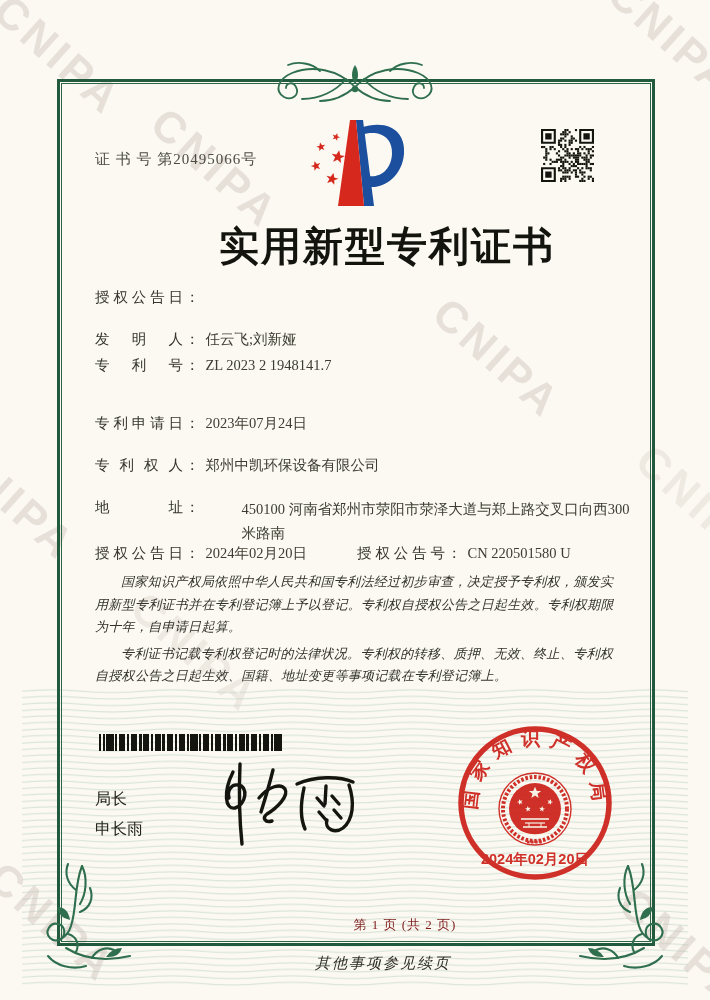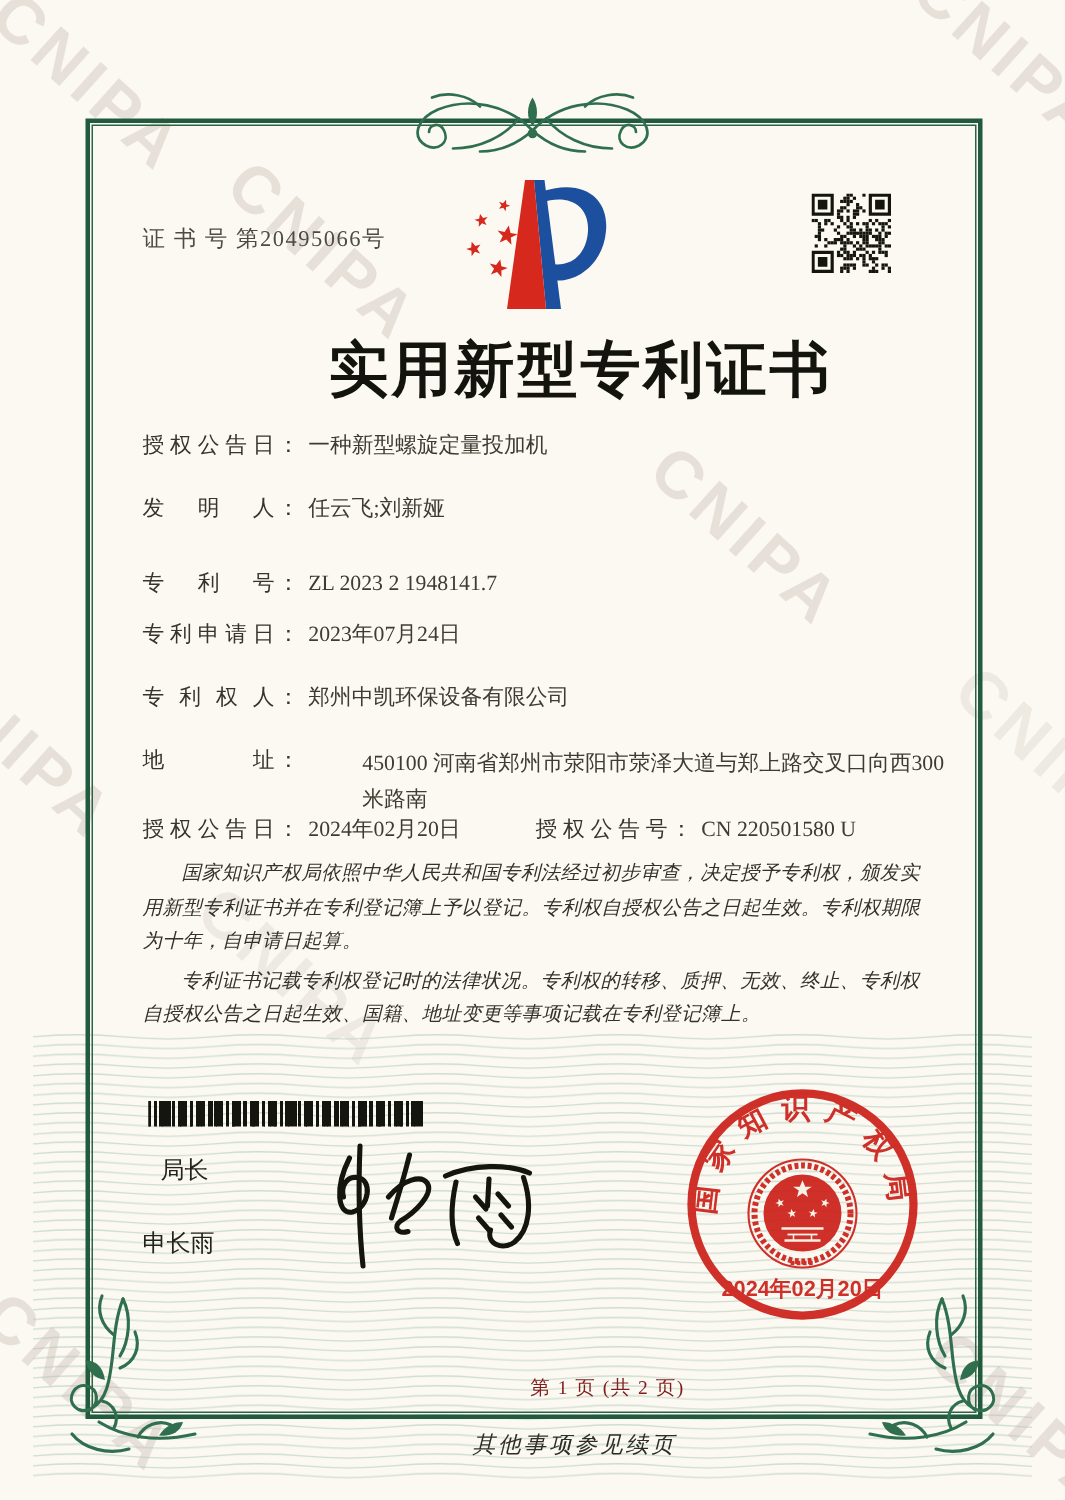--- a/index.html
+++ b/index.html
@@ -43,22 +43,22 @@
   .law p{margin:0 0 4px 0;text-indent:2em;}
 
   
   .barcode{position:absolute;left:99px;top:734px;width:183px;height:17px;
      background:
        repeating-linear-gradient(90deg,#15150f 0 2px,rgba(0,0,0,0) 2px 4px),
        repeating-linear-gradient(90deg,#15150f 0 1px,rgba(0,0,0,0) 1px 7px),
        repeating-linear-gradient(90deg,rgba(0,0,0,0) 0 9px,#15150f 9px 12px);}
 
   
-  .signer-title{position:absolute;left:95px;top:770px;font-size:16px;color:#23231c;
-        font-family:"Liberation Sans","DejaVu Sans",sans-serif;margin-left:12px;}
+  .signer-title{position:absolute;left:95px;top:789px;font-size:16px;color:#23231c;
+        font-family:"Liberation Sans","DejaVu Sans",sans-serif;}
   .signer-name{position:absolute;left:95px;top:819px;font-size:16px;color:#23231c;
         font-family:Liberation Mono, monospace;}
   .signature{position:absolute;left:205px;top:758px;}
 
   
   .seal{position:absolute;left:455px;top:723px;}
 
   
   .page-no{position:absolute;left:57px;top:916px;width:696px;text-align:center;
            font-size:13px;color:#7f1d1d;letter-spacing:1px;}
@@ -349,28 +349,27 @@
         </g>
     </g>
   </svg>
 
   <div class="title">实用新型专利证书</div>
 
   <div class="fields">
     <div class="frow" style="top:0">
       <span class="flabel">授权公告日</span>
         <span class="fcolon">：</span>
-      <span class="fvalue">一种新型螺旋定量投加机</span>
     </div>
     <div class="frow" style="top:42px">
       <span class="flabel">发明人</span>
         <span class="fcolon">：</span>
       <span class="fvalue">任云飞;刘新娅</span>
     </div>
-    <div class="frow" style="top:92px">
+    <div class="frow" style="top:68px">
       <span class="flabel">专利号</span>
         <span class="fcolon">：</span>
       <span class="fvalue">ZL 2023 2 1948141.7</span>
     </div>
     <div class="frow" style="top:126px">
       <span class="flabel">专利申请日</span>
         <span class="fcolon">：</span>
       <span class="fvalue">2023年07月24日</span>
     </div>
     <div class="frow" style="top:168px">

